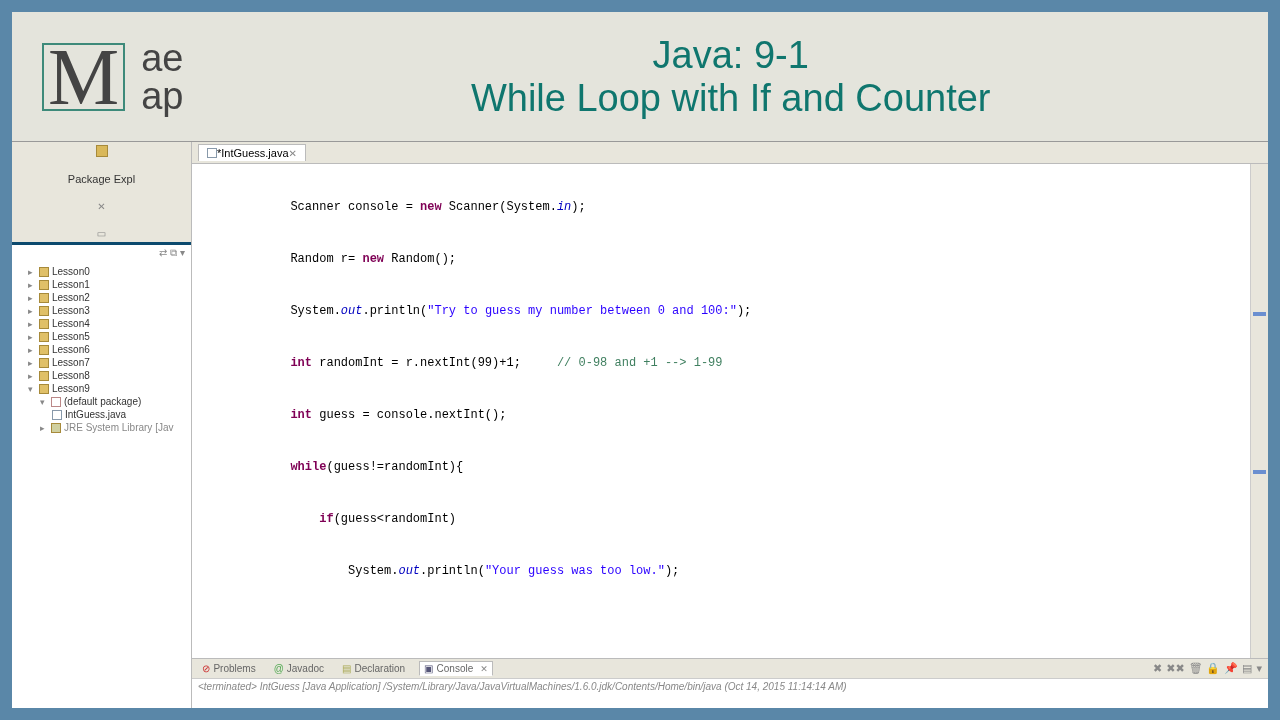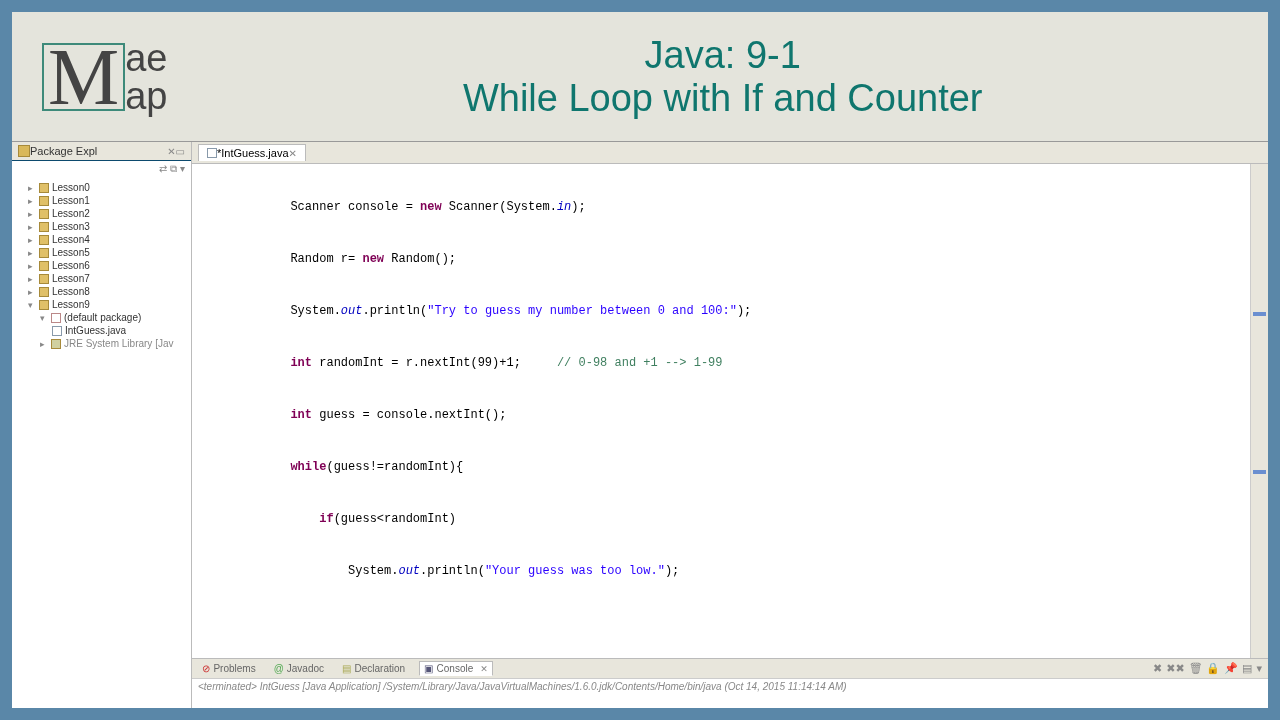--- a/index.html
+++ b/index.html
@@ -6,21 +6,21 @@
   body { font-family: Arial, sans-serif; background: #fff; width: 1280px; height: 720px; overflow: hidden; }
   .frame { border: 12px solid #5a87a8; width: 1280px; height: 720px; background: #fff; display: flex; flex-direction: column; }
   .header { background: #e4e4dc; height: 130px; display: flex; align-items: center; padding: 10px 30px; border-bottom: 1px solid #999; }
   .logo { display: flex; align-items: center; margin-right: 40px; }
   .logo-m { font-size: 80px; font-weight: normal; color: #444; font-family: 'Times New Roman', serif; line-height: 0.8; border: 2px solid #3d8a7a; padding: 0 4px; display:inline-block; position:relative; }
   .logo-text { font-size: 38px; color: #444; line-height: 1; }
   .title-block { flex: 1; text-align: center; }
   .title-line { font-size: 38px; color: #0f766e; }
   .ide { flex: 1; display: flex; background: #fff; overflow: hidden; position: relative; }
   .sidebar { width: 180px; border-right: 1px solid #bbb; background: #fff; font-size: 11px; color: #333; display:flex; flex-direction:column; }
-  .panel-tab { background: #e8e6dc; border-bottom: 1px solid #0c4a6e; padding: 3px 6px; display: flex; align-items: center; gap: 0; }
+  .panel-tab { background: #e8e6dc; border-bottom: 3px solid #0c4a6e; padding: 3px 6px; display: flex; align-items: center; gap: 16px; flex-direction: column; }
   .panel-tab .label { flex:1; }
   .panel-tab .x { color:#888; font-size:10px;}
   .mini-icon { width: 12px; height: 12px; display: inline-block; background: #d9b85a; border:1px solid #a78a3a; }
   .tool-row { text-align:right; padding:2px 6px; color:#888; font-size:10px;}
   .tree { padding: 4px 2px; font-size: 10px; color:#333; }
   .tree-item { padding: 1px 0 1px 14px; white-space: nowrap; display:flex; align-items:center; gap:3px;}
   .tree-item.sub { padding-left: 26px; }
   .tree-item.sub2 { padding-left: 38px; }
   .fld { width:10px;height:10px;background:#e0c068;border:1px solid #a78a3a;display:inline-block;}
   .jfile { width:10px;height:10px;background:#fff;border:1px solid #89a;display:inline-block;}
@@ -47,21 +47,21 @@
   .right-strip { width:18px; background:#e8e6dc; border-left:1px solid #ccc; position:relative;}
   .right-strip .m { position:absolute; left:2px; right:2px; height:4px; background:#6a8fd0;}
 </style>
 </head>
 <body>
 
 <div class="frame">
   <div class="header">
     <div class="logo">
       <span class="logo-m">M</span>
-      <span style="display:flex;flex-direction:column;margin-left:0;">
+      <span style="display:flex;flex-direction:column;margin-left:16px;">
         <span class="logo-text">ae</span>
         <span class="logo-text">ap</span>
       </span>
     </div>
     <div class="title-block">
       <div class="title-line">Java: 9-1</div>
       <div class="title-line">While Loop with If and Counter</div>
     </div>
   </div>
 

